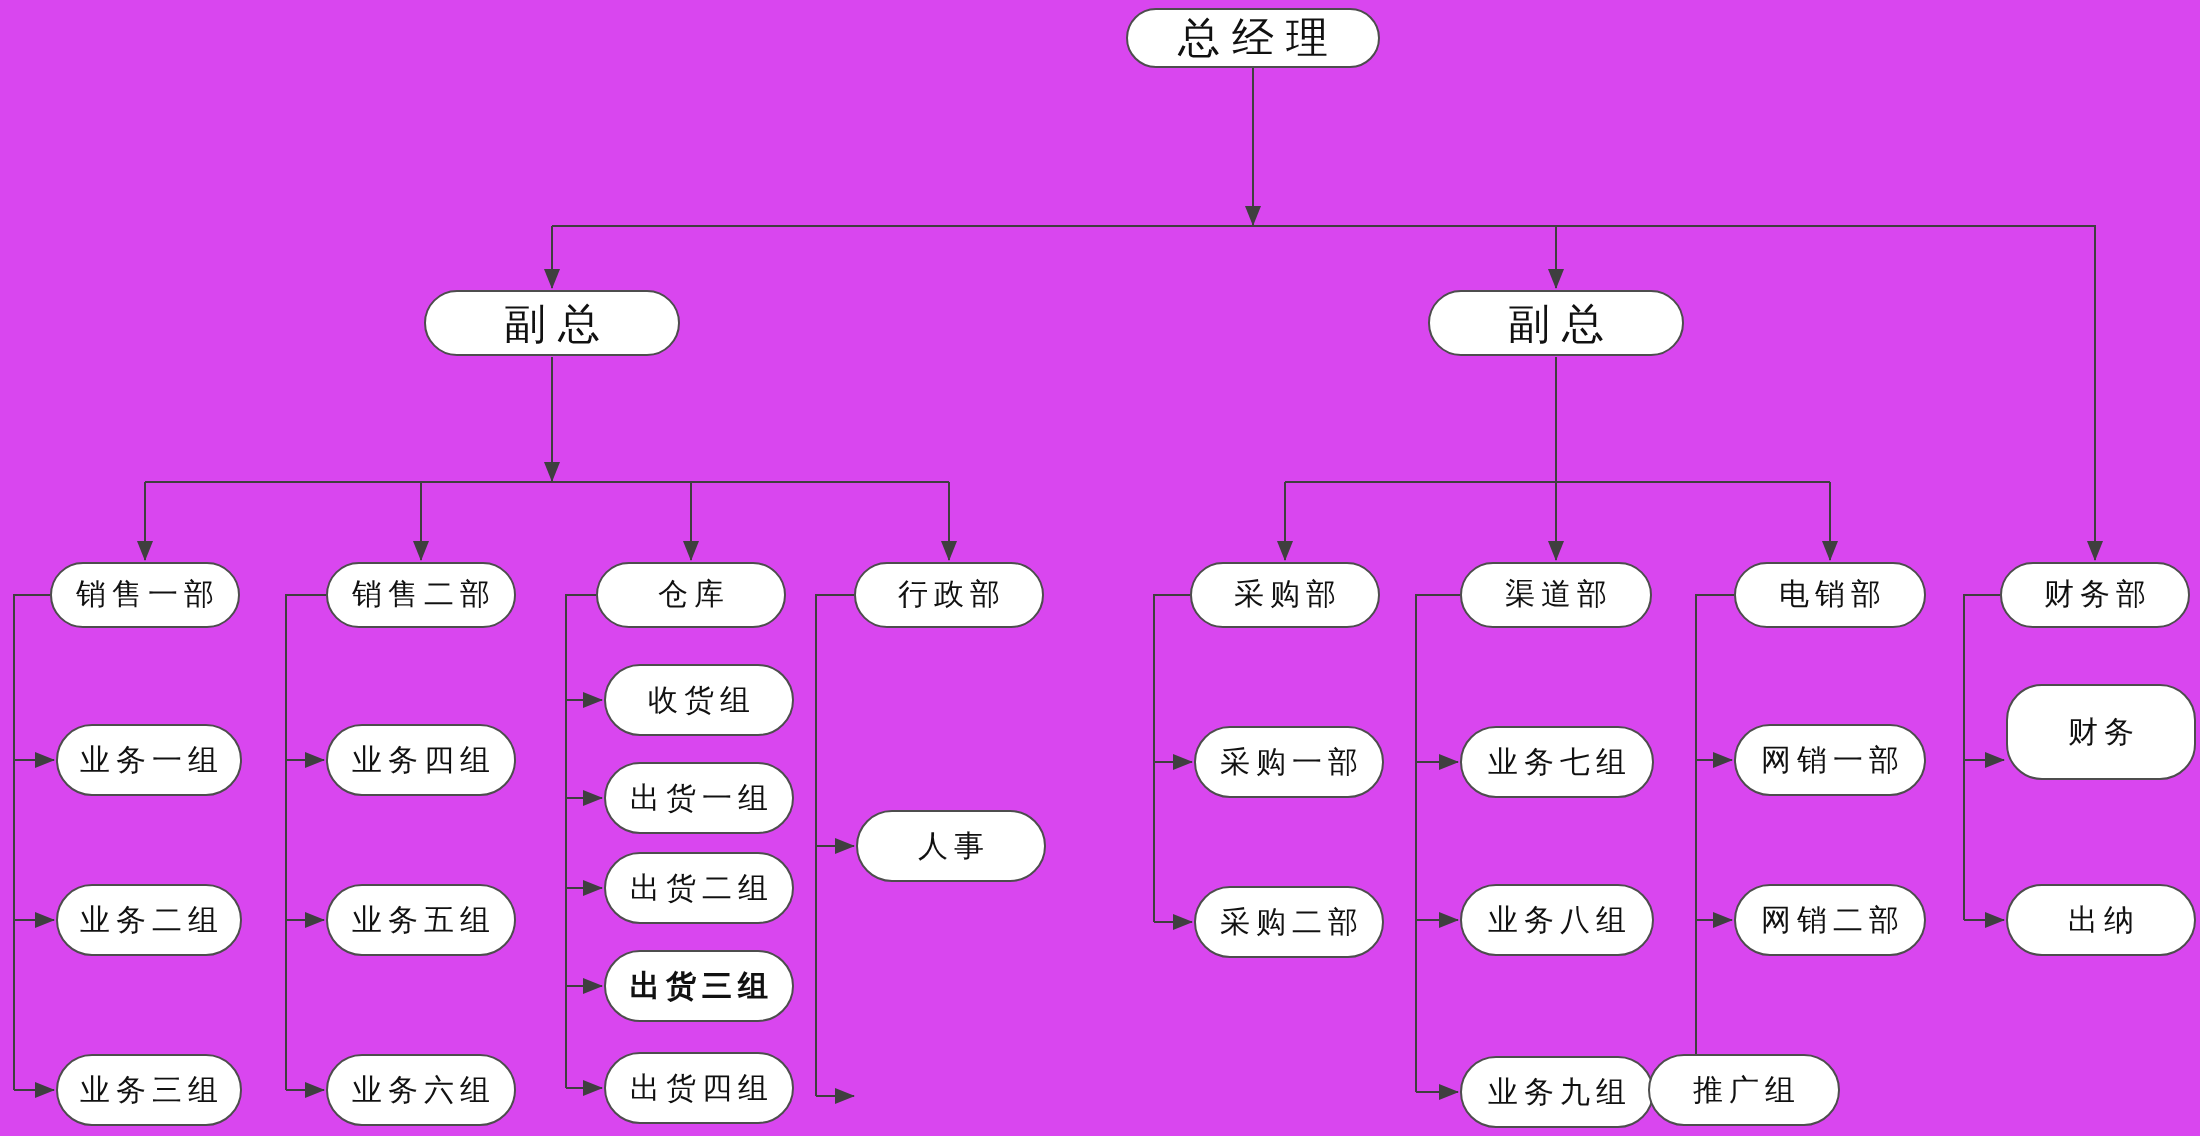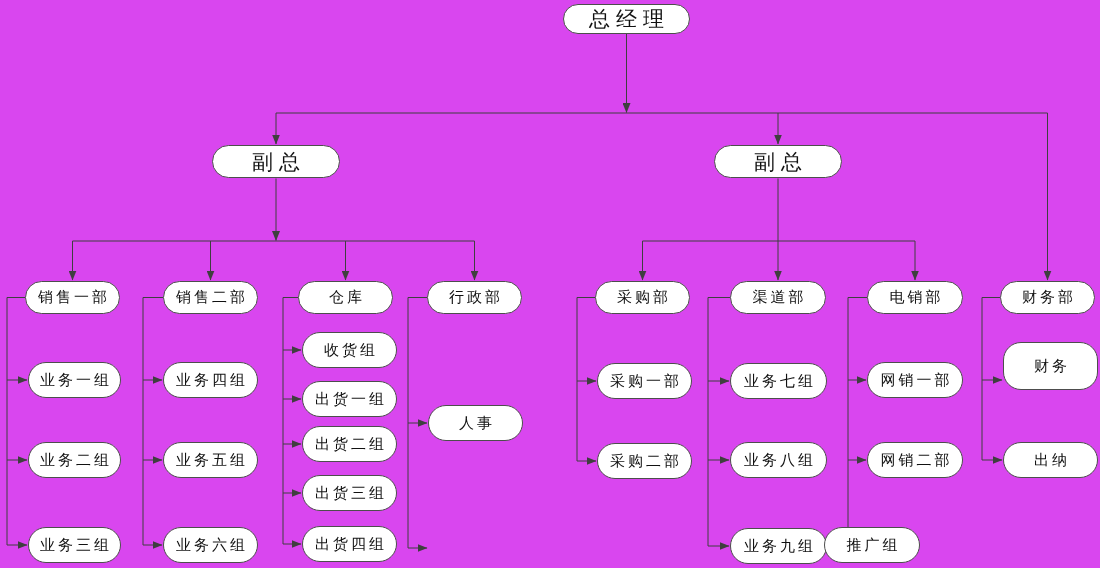--- a/index.html
+++ b/index.html
@@ -136,21 +136,21 @@
   <div class="node small" style="left:28px; top:442px; width:93px; height:36px;">业务二组</div>
   <div class="node small" style="left:28px; top:527px; width:93px; height:36px;">业务三组</div>
 
   <div class="node small" style="left:163px; top:362px; width:95px; height:36px;">业务四组</div>
   <div class="node small" style="left:163px; top:442px; width:95px; height:36px;font-family:Liberation Mono, monospace;">业务五组</div>
   <div class="node small" style="left:163px; top:527px; width:95px; height:36px;">业务六组</div>
 
   <div class="node small" style="left:302px; top:332px; width:95px; height:36px;">收货组</div>
   <div class="node small" style="left:302px; top:381px; width:95px; height:36px;">出货一组</div>
   <div class="node small" style="left:302px; top:426px; width:95px; height:36px;">出货二组</div>
-  <div class="node small" style="left:302px; top:475px; width:95px; height:36px;">出货三组</div>
+  <div class="node small" style="left:302px; top:475px; width:95px; height:36px;font-weight:bold;">出货三组</div>
   <div class="node small" style="left:302px; top:526px; width:95px; height:36px;">出货四组</div>
 
   <div class="node small" style="left:428px; top:405px; width:95px; height:36px;">人事</div>
   <div class="node small" style="left:428px; top:530px; width:95px; height:36px;margin-top:41px;">后勤</div>
 
   <div class="node small" style="left:597px; top:363px; width:95px; height:36px;">采购一部</div>
   <div class="node small" style="left:597px; top:443px; width:95px; height:36px;">采购二部</div>
 
   <div class="node small" style="left:730px; top:363px; width:97px; height:36px;">业务七组</div>
   <div class="node small" style="left:730px; top:442px; width:97px; height:36px;">业务八组</div>

